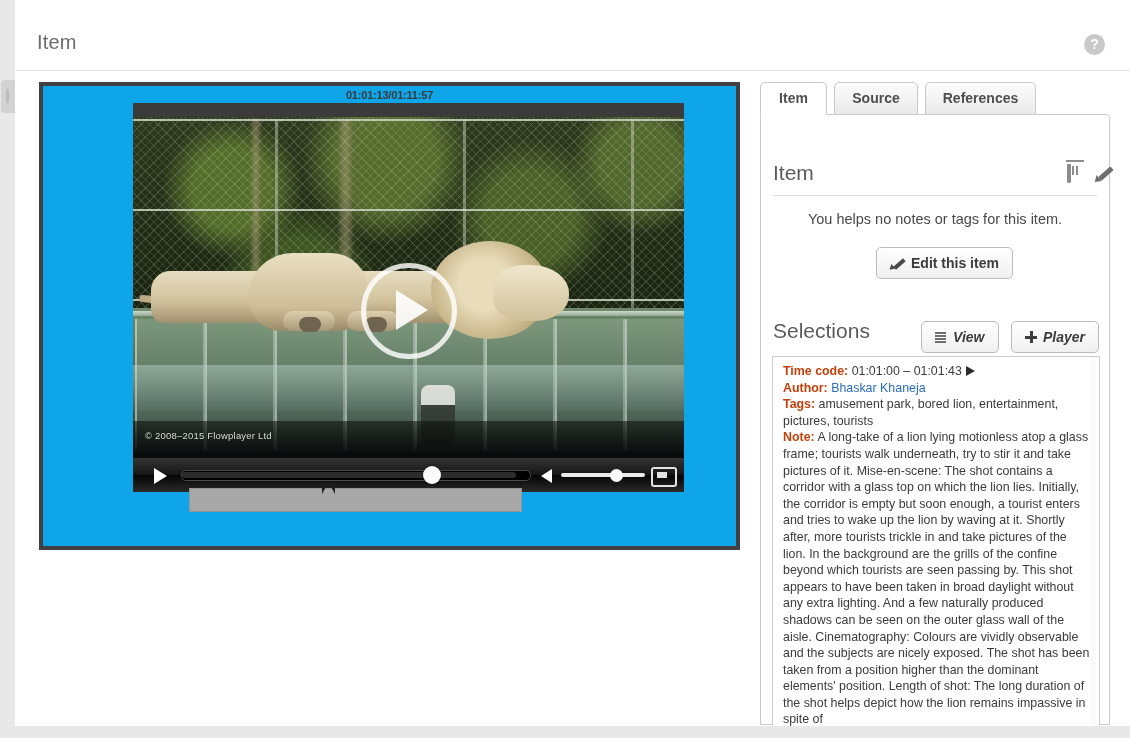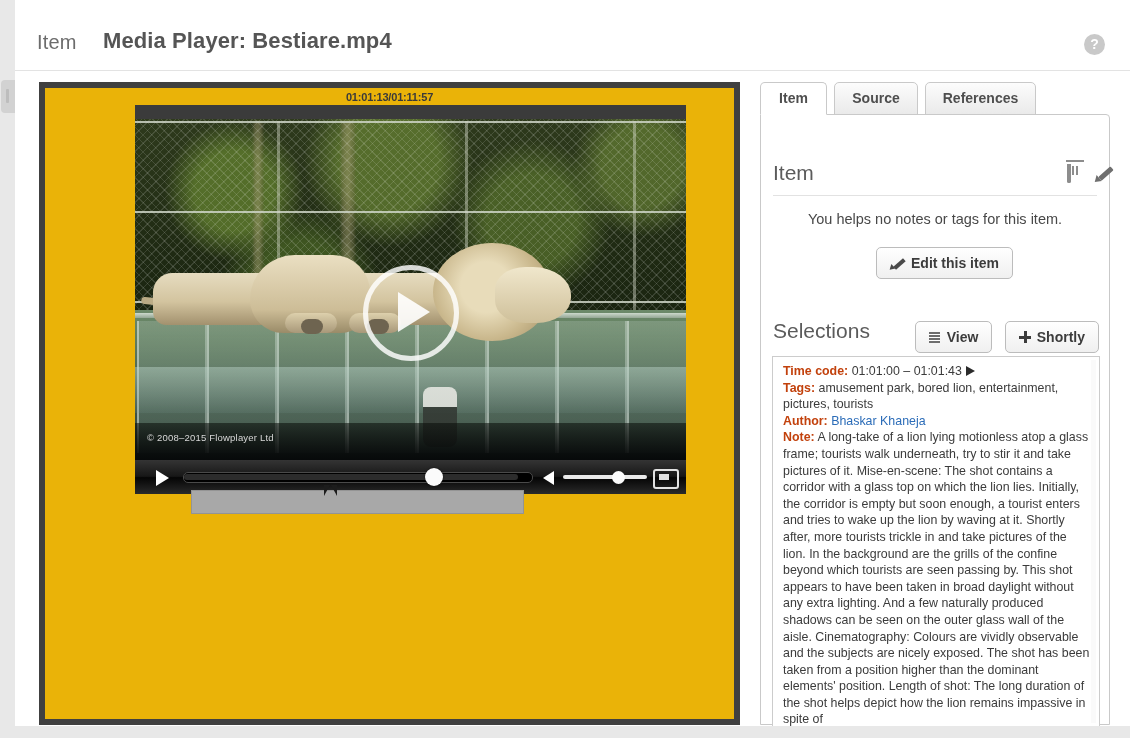--- a/index.html
+++ b/index.html
@@ -85,23 +85,23 @@
     background: #bdbdbd;
     border-radius: 1px;
   }
 
   
   .media-panel {
     position: absolute;
     left: 24px;
     top: 82px;
     width: 701px;
-    height: 643px;
-    border: 6px solid #404040;
-    background: #eab308;
+    height: 468px;
+    border: 4px solid #404040;
+    background: #0ea5e9;
     box-sizing: border-box;
   }
   .timecode-bar {
     position: absolute;
     left: 0; top: 0;
     width: 100%;
     height: 18px;
     text-align: center;
     font-size: 11px;
     font-weight: bold;
@@ -638,21 +638,21 @@
     border-bottom: 3px solid transparent;
     transform: rotate(-42deg);
   }
 
   .selections-head { top: 204px; }
   .sel-actions {
     position: absolute;
     right: 10px;
     top: 206px;
   }
-  .sel-actions .btn { margin-left: 8px; }
+  .sel-actions .btn { margin-left: 8px; font-style: italic; }
   .view-glyph {
     display: inline-block;
     width: 11px; height: 11px;
     background: #6e6e6e;
     vertical-align: -1px;
     margin-right: 7px;
     background-image: repeating-linear-gradient(180deg, #6e6e6e 0 2px, #ffffff 2px 3px);
   }
   .plus-glyph {
     display: inline-block;
@@ -712,21 +712,20 @@
 </style>
 </head>
 <body>
 
 <div id="app">
 
   <div class="drawer-handle"></div>
 
   <div class="page-header">
     <div class="hdr-kicker">Item</div>
-    <div class="hdr-title">Media Player: Bestiare.mp4</div>
     <div class="help-icon">?</div>
   </div>
 
   <div class="media-panel">
 
     <div class="timecode-bar">01:01:13/01:11:57</div>
 
     <div class="player">
       <div class="video-stage">
         <div class="topband"></div>
@@ -805,26 +804,26 @@
       </div>
       <div class="item-rule"></div>
 
       <div class="empty-note">You helps no notes or tags for this item.</div>
 
       <div class="btn edit-item-btn"><span class="pen-mini"></span><span>Edit this item</span></div>
 
       <div class="section-head selections-head">Selections</div>
       <div class="sel-actions">
         <span class="btn"><span class="view-glyph"></span><span>View</span></span>
-        <span class="btn"><span class="plus-glyph"></span><span>Shortly</span></span>
+        <span class="btn"><span class="plus-glyph"></span><span>Player</span></span>
       </div>
 
       <div class="selection-card">
         <div class="sel-line"><b>Time code:</b> <span>01:01:00 – 01:01:43</span><span class="tc-play"></span></div>
+        <div class="sel-line"><b>Author:</b> <span class="author-link">Bhaskar Khaneja</span></div>
         <div class="sel-line"><b>Tags:</b> <span>amusement park, bored lion, entertainment, pictures, tourists</span></div>
-        <div class="sel-line"><b>Author:</b> <span class="author-link">Bhaskar Khaneja</span></div>
         <div class="sel-line"><b>Note:</b> <span>A long-take of a lion lying motionless atop a glass frame; tourists walk underneath, try to stir it and take pictures of it. Mise-en-scene: The shot contains a corridor with a glass top on which the lion lies. Initially, the corridor is empty but soon enough, a tourist enters and tries to wake up the lion by waving at it. Shortly after, more tourists trickle in and take pictures of the lion. In the background are the grills of the confine beyond which tourists are seen passing by. This shot appears to have been taken in broad daylight without any extra lighting. And a few naturally produced shadows can be seen on the outer glass wall of the aisle. Cinematography: Colours are vividly observable and the subjects are nicely exposed. The shot has been taken from a position higher than the dominant elements' position. Length of shot: The long duration of the shot helps depict how the lion remains impassive in spite of</span></div>
         <div class="sel-scrollbar"></div>
       </div>
 
     </div>
   </div>
 </div>
 
 </body></html>

